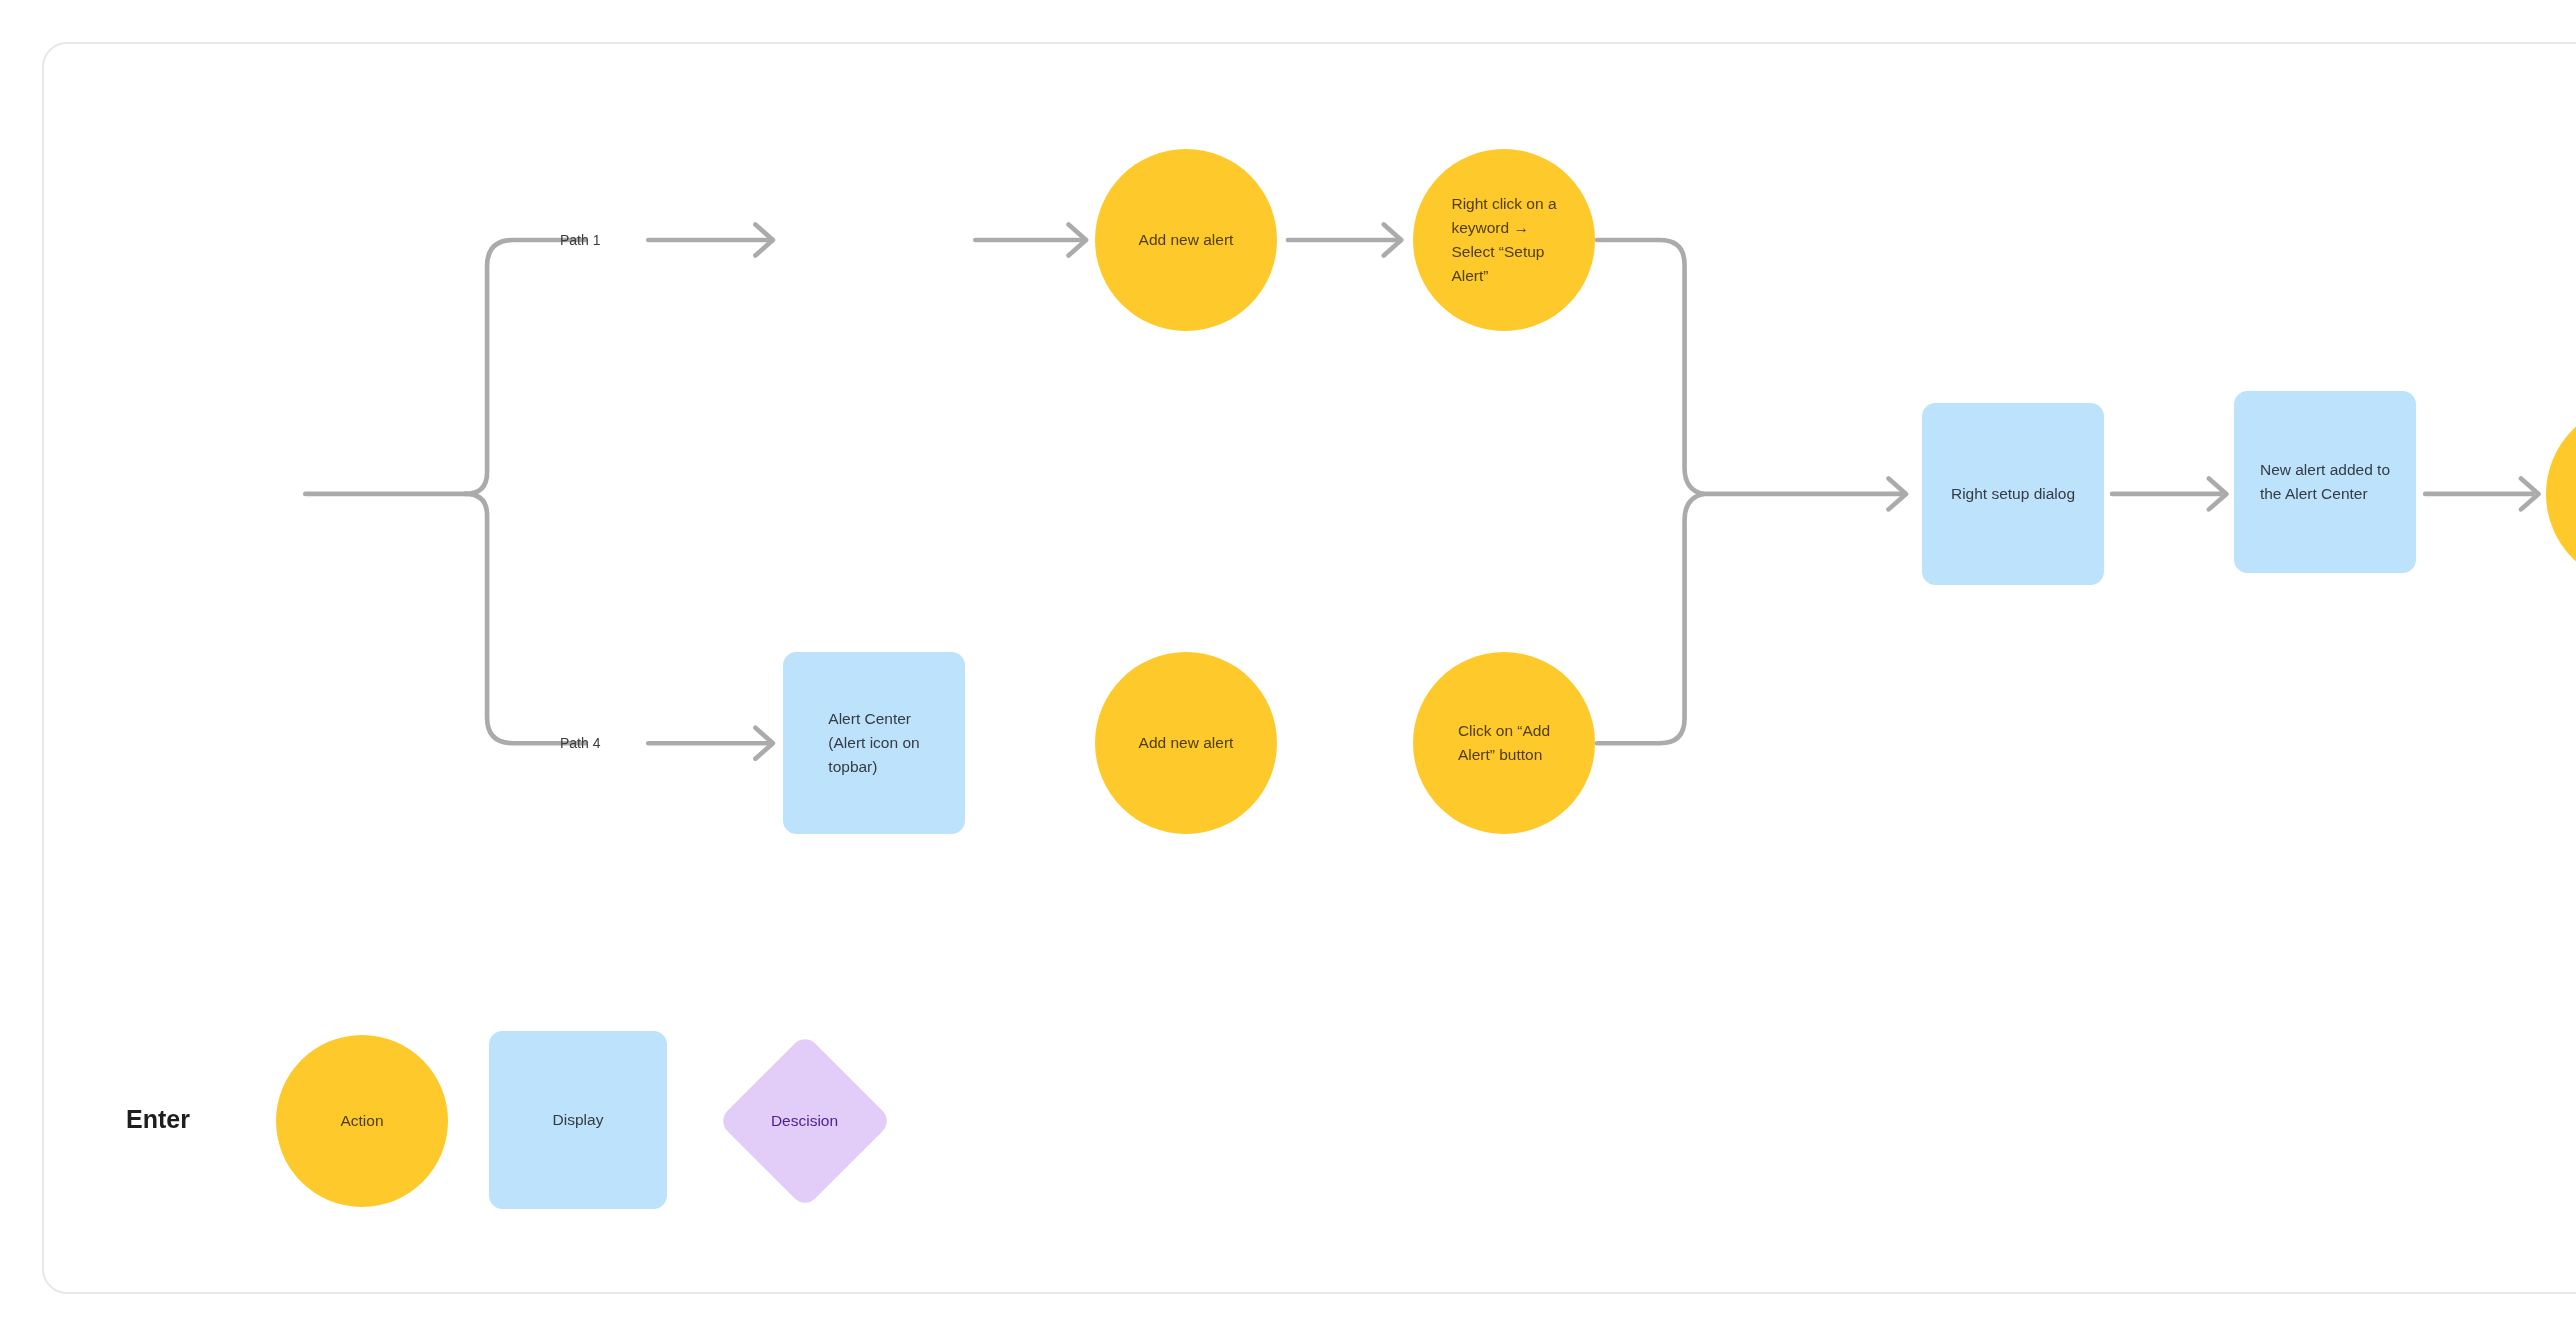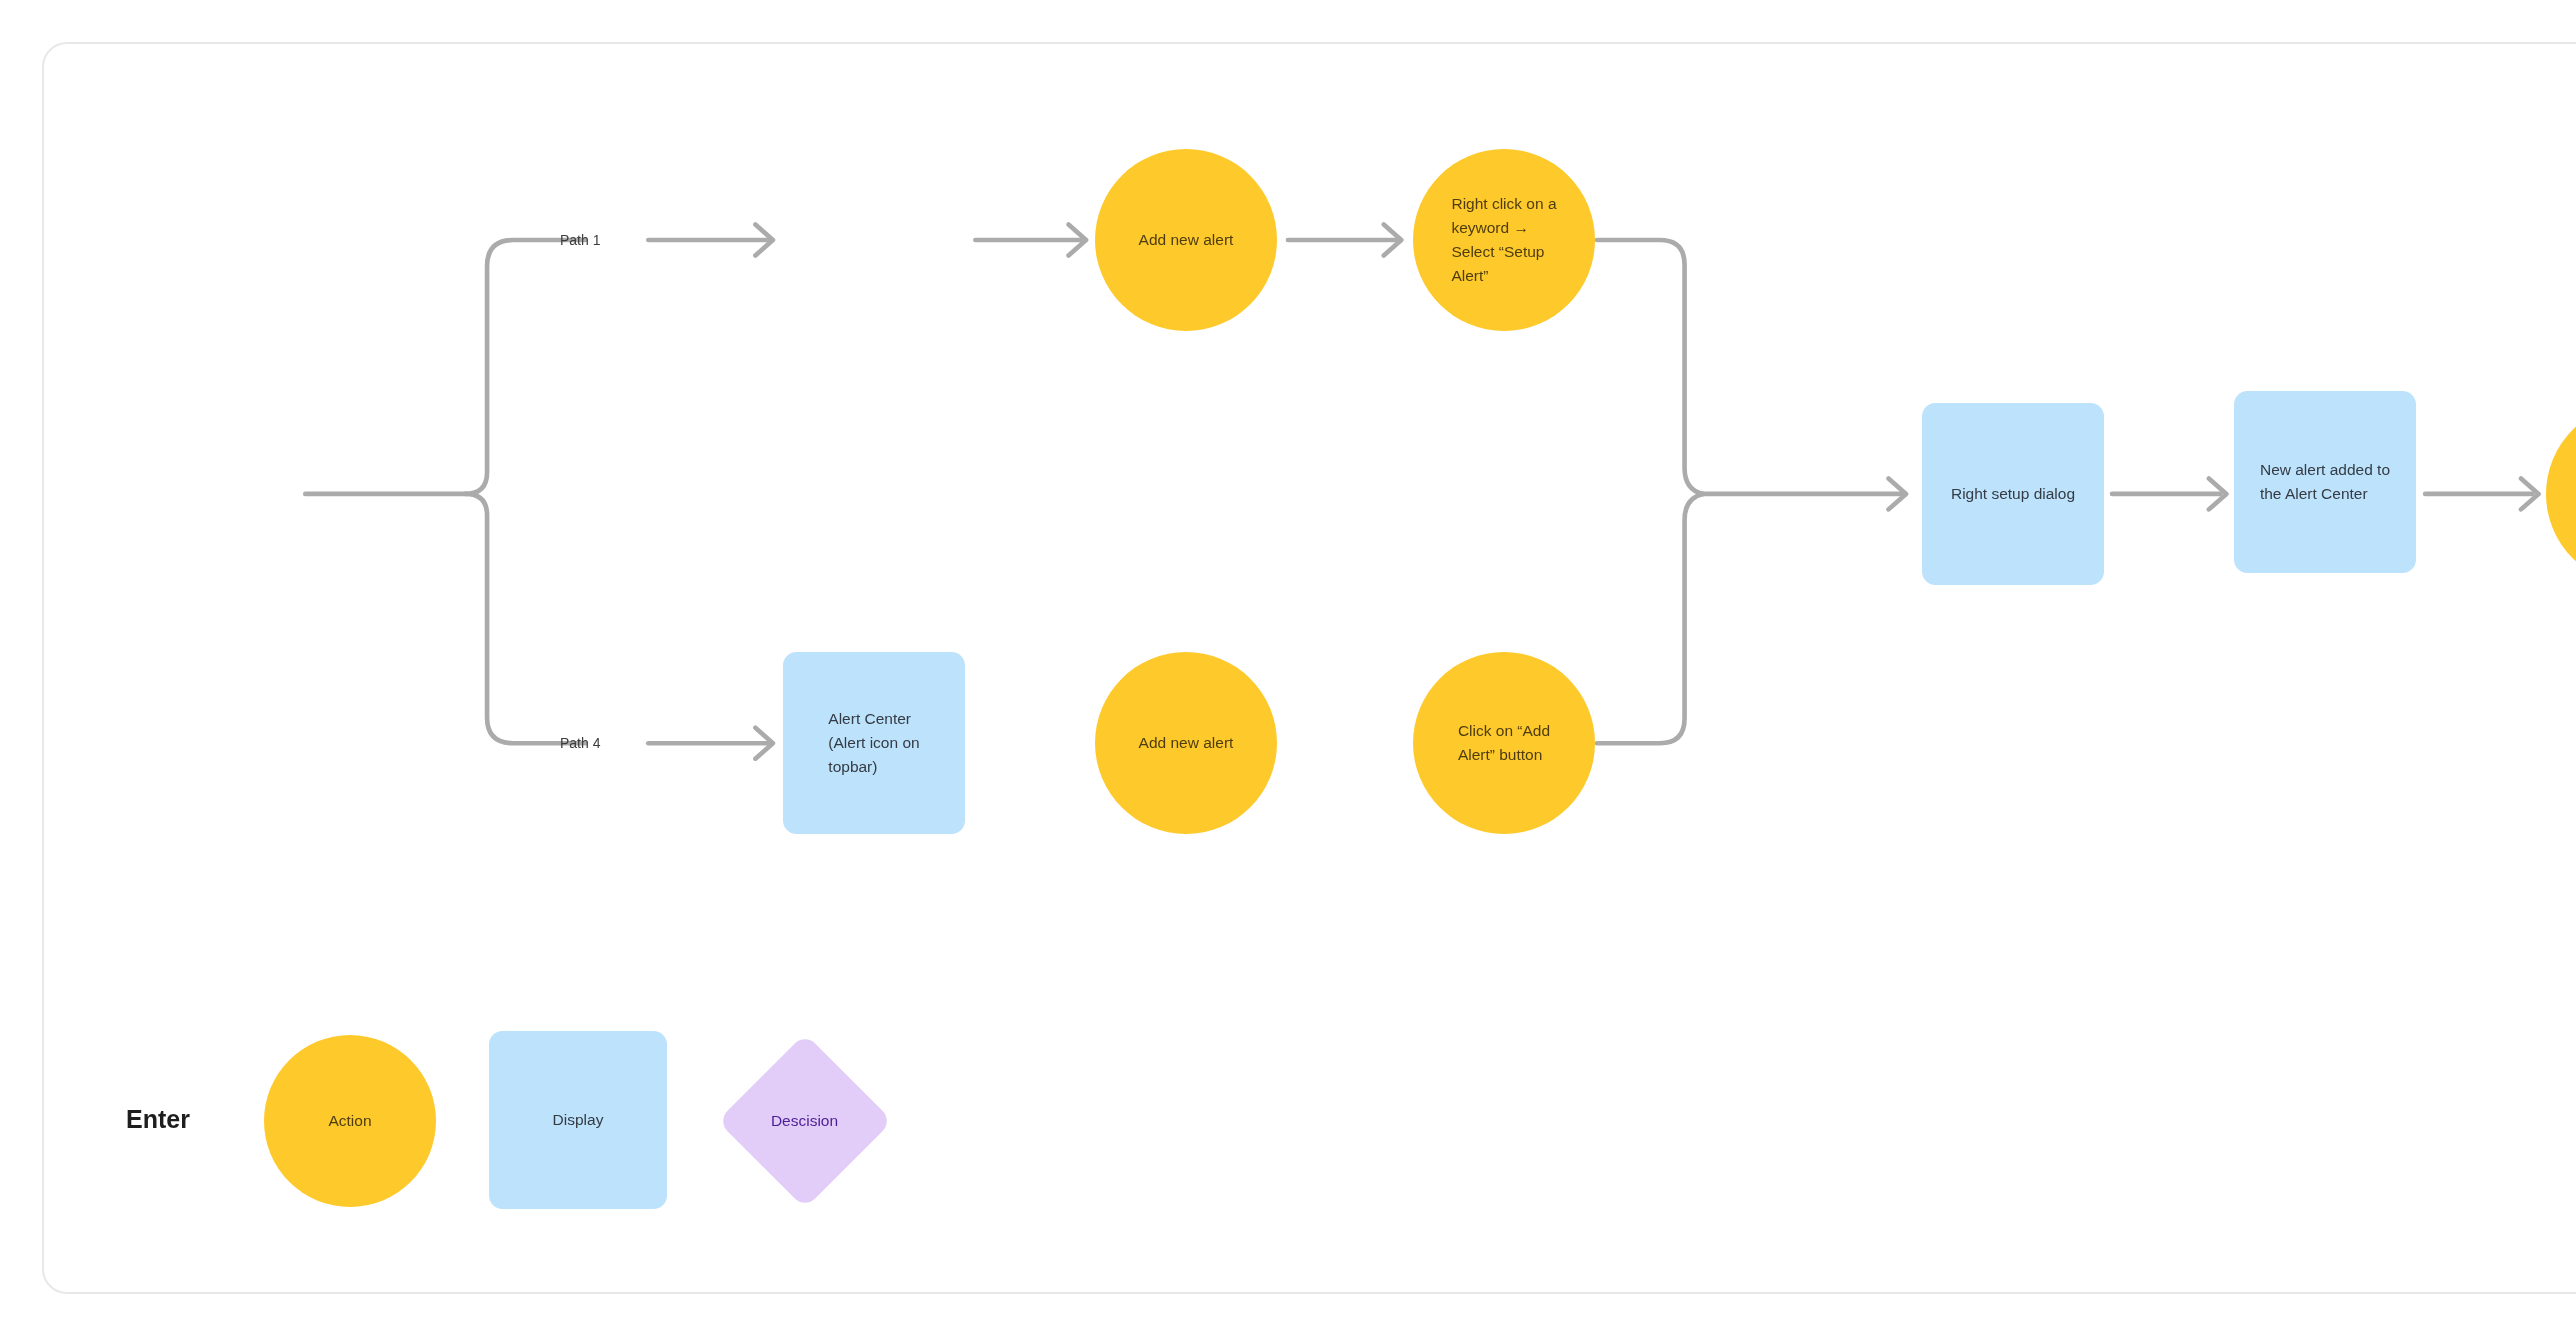--- a/index.html
+++ b/index.html
@@ -14,21 +14,21 @@
   .node{position:absolute;display:flex;align-items:center;justify-content:center;
         white-space:pre-line;font-size:15.5px;line-height:24px;}
   .circle{width:182px;height:182px;border-radius:50%;
           background:var(--action-yellow,#FDC92B);color:var(--text-on-yellow,#4F3D10);}
   .box{width:182px;height:182px;border-radius:13.4px;
        background:var(--display-blue,#BDE2FC);color:var(--text-on-blue,#343B43);}
   .path-label{position:absolute;width:113px;height:25px;line-height:25px;text-align:left;
               font-size:14px;color:var(--label-gray,#3C3C3C);}
   .legend-title{position:absolute;left:126px;top:1105px;font-size:25px;font-weight:bold;
                 color:#1E1E1E;}
-  .legend-circle{position:absolute;left:264px;top:1035px;width:172px;height:172px;}
+  .legend-circle{position:absolute;left:276px;top:1035px;width:172px;height:172px;}
   .legend-circle .shape{position:absolute;inset:0;border-radius:50%;
                         background:var(--action-yellow,#FDC92B);}
   .legend-square{position:absolute;left:489px;top:1031px;width:178px;height:178px;}
   .legend-square .shape{position:absolute;inset:0;border-radius:13.4px;
                         background:var(--display-blue,#BDE2FC);}
   .legend-diamond{position:absolute;left:717px;top:1033px;width:175px;height:175px;}
   .legend-diamond .shape{position:absolute;left:26px;top:26px;width:124px;height:124px;
                          border-radius:14.4px;transform:rotate(45deg);
                          background:var(--decision-purple,#E2CDF8);}
   .legend-label{position:absolute;inset:0;display:flex;align-items:center;justify-content:center;

